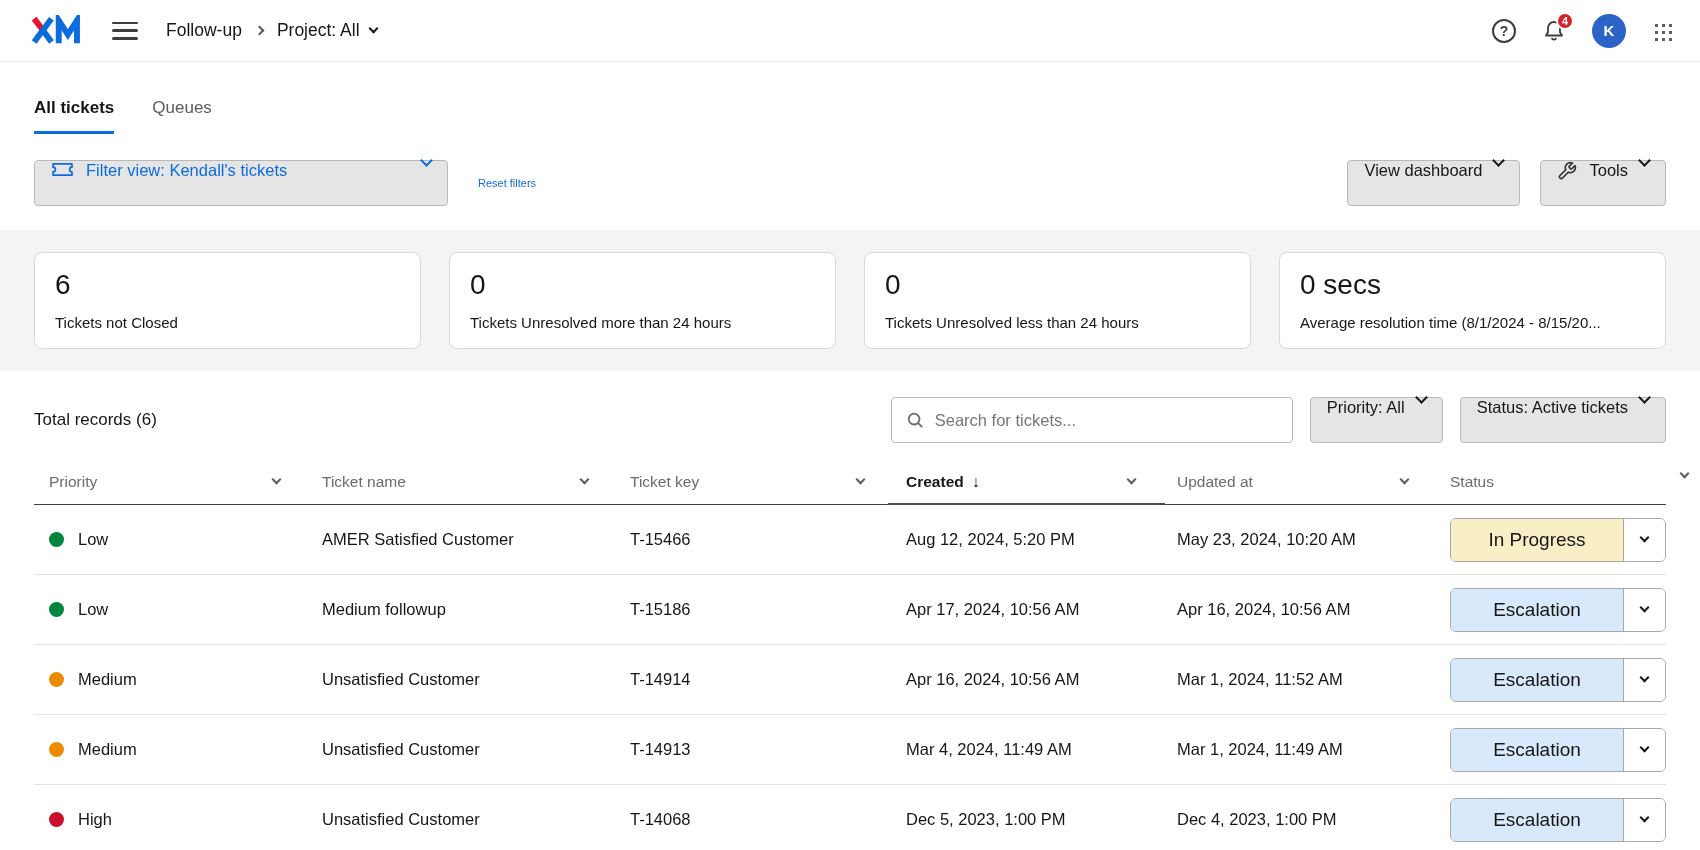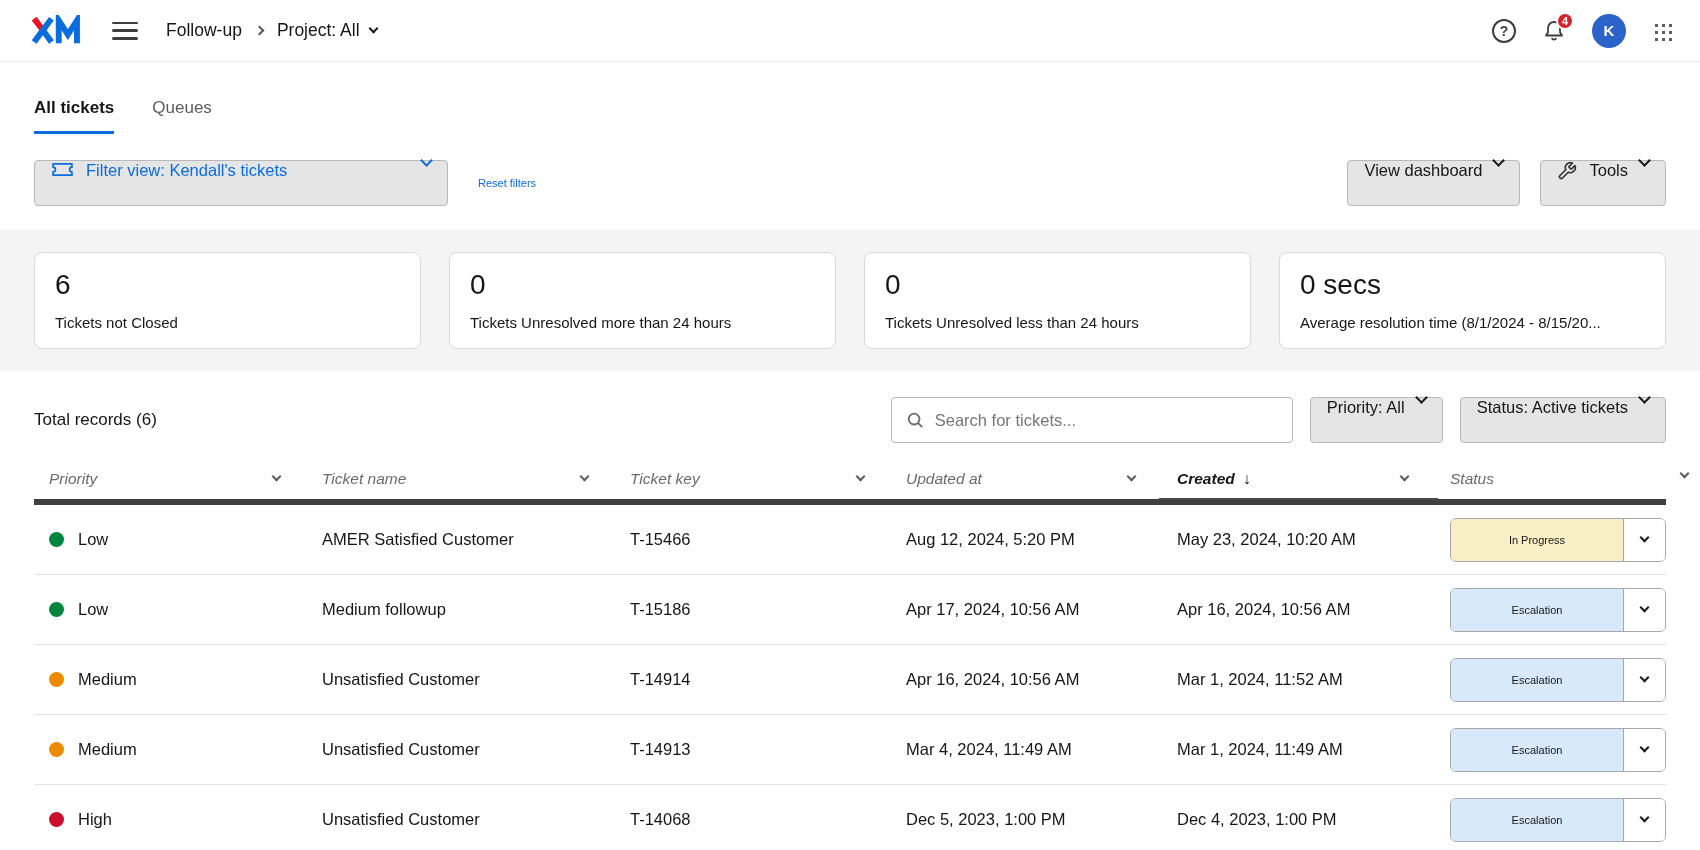--- a/index.html
+++ b/index.html
@@ -67,38 +67,38 @@
   .records-right { margin-left:auto; display:flex; gap:17px; }
   .searchbox { width:402px; height:46px; border:1px solid #b9b9b9; border-radius:4px;
     display:flex; align-items:center; gap:11px; padding:0 14px; background:#fff; }
   .searchbox input { border:none; outline:none; flex:1; font-size:16.5px;
     font-family:inherit; color:#161616; background:transparent; }
   .searchbox input::placeholder { color:#767676; }
 
   
   .table-wrap { margin-top:16px; padding:0 34px; position:relative; }
   .grid-cols { display:grid; grid-template-columns:288px 308px 276px 271px 273px 1fr; align-items:center; }
-  .thead { height:46px; color:#6b6b6b; font-size:15.5px; border-bottom:6px solid #404040;font-style:italic; }
+  .thead { height:46px; color:#6b6b6b; font-size:15.5px; border-bottom:1px solid #404040; }
   .th { display:flex; align-items:center; height:100%; position:relative; cursor:pointer; }
   .th:first-child { padding-left:15px; }
   .th .chev { margin-left:auto; margin-right:42px; color:#5c5c5c; cursor:pointer; }
   .th.sorted { color:#161616; font-weight:700; }
   .th.sorted::after { content:""; position:absolute; left:-18px; right:12px; bottom:-1px;
     height:2px; background:#4a4a4a; }
   .sort-arrow { margin-left:8px; font-weight:700; font-size:16px; }
   .edge-chev { position:absolute; right:12px; top:16px; color:#5c5c5c; cursor:pointer; }
 
   .trow { height:70px; border-bottom:1px solid #e3e3e3; font-size:16.5px; }
   .cell { display:flex; align-items:center; }
   .cell-priority { padding-left:15px; gap:14px; }
   .dot { width:15px; height:15px; border-radius:50%; flex:none; }
   .status-split { width:216px; height:44px; border:1px solid #a8a8a8; border-radius:6px;
     overflow:hidden; display:flex; cursor:pointer; background:#fff; }
   .status-label { flex:1; display:flex; align-items:center; justify-content:center;
-    font-size:11px; color:#161616; }
+    font-size:19px; color:#161616; }
   .status-caret { width:42px; border-left:1px solid #a8a8a8; display:flex;
     align-items:center; justify-content:center; background:#fff; color:#161616; }
 </style>
 </head>
 <body>
 
 <header class="topbar">
   <div class="logo">
     <svg width="52" height="31" viewBox="0 0 56 34">
       <line x1="4" y1="4" x2="13.5" y2="16.5" stroke="#E8132A" stroke-width="6.5"></line>
@@ -213,27 +213,27 @@
       <span class="chev sm"></span>
     </div>
     <div class="th">
       <span>Ticket name</span>
       <span class="chev sm"></span>
     </div>
     <div class="th">
       <span>Ticket key</span>
       <span class="chev sm"></span>
     </div>
-    <div class="th">
-      <span>Updated at</span>
-      <span class="chev sm"></span>
-    </div>
     <div class="th sorted">
       <span>Created</span>
       <span class="sort-arrow">↓</span>
+      <span class="chev sm"></span>
+    </div>
+    <div class="th">
+      <span>Updated at</span>
       <span class="chev sm"></span>
     </div>
     <div class="th">
       <span>Status</span>
     </div>
   </div>
   <div class="edge-chev chev sm"></div>
 
   <div>
   <div class="grid-cols trow">

